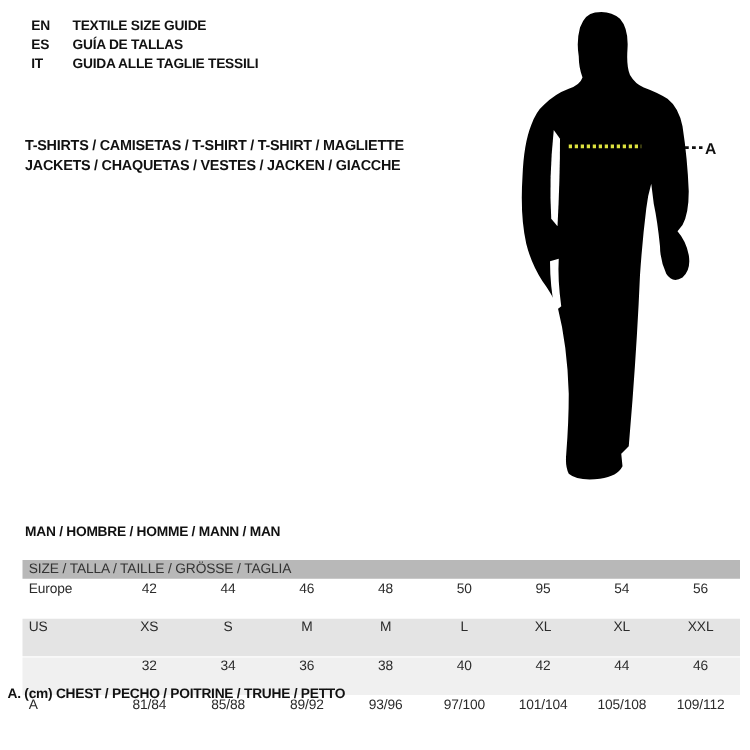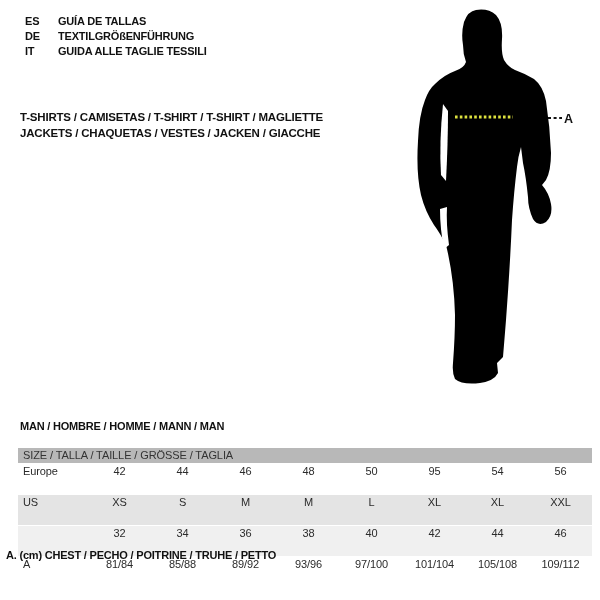--- a/index.html
+++ b/index.html
@@ -28,26 +28,26 @@
   
   .footnote{position:absolute;left:6px;top:549px;font-size:11px;font-weight:bold;letter-spacing:-0.2px;}
 </style>
 </head>
 <body>
 
 <div class="canvas">
 
   <div class="lang-list">
     <div class="lang-row">
+      <span class="lang-code">EN</span>
+      <span class="lang-label">TEXTILE SIZE GUIDE</span>
+    </div>
+    <div class="lang-row">
       <span class="lang-code">ES</span>
       <span class="lang-label">GUÍA DE TALLAS</span>
-    </div>
-    <div class="lang-row">
-      <span class="lang-code">DE</span>
-      <span class="lang-label">TEXTILGRÖßENFÜHRUNG</span>
     </div>
     <div class="lang-row">
       <span class="lang-code">IT</span>
       <span class="lang-label">GUIDA ALLE TAGLIE TESSILI</span>
     </div>
   </div>
 
   <div class="cats">
     <div>T-SHIRTS / CAMISETAS / T-SHIRT / T-SHIRT / MAGLIETTE</div>
     <div>JACKETS / CHAQUETAS / VESTES / JACKEN / GIACCHE</div>

